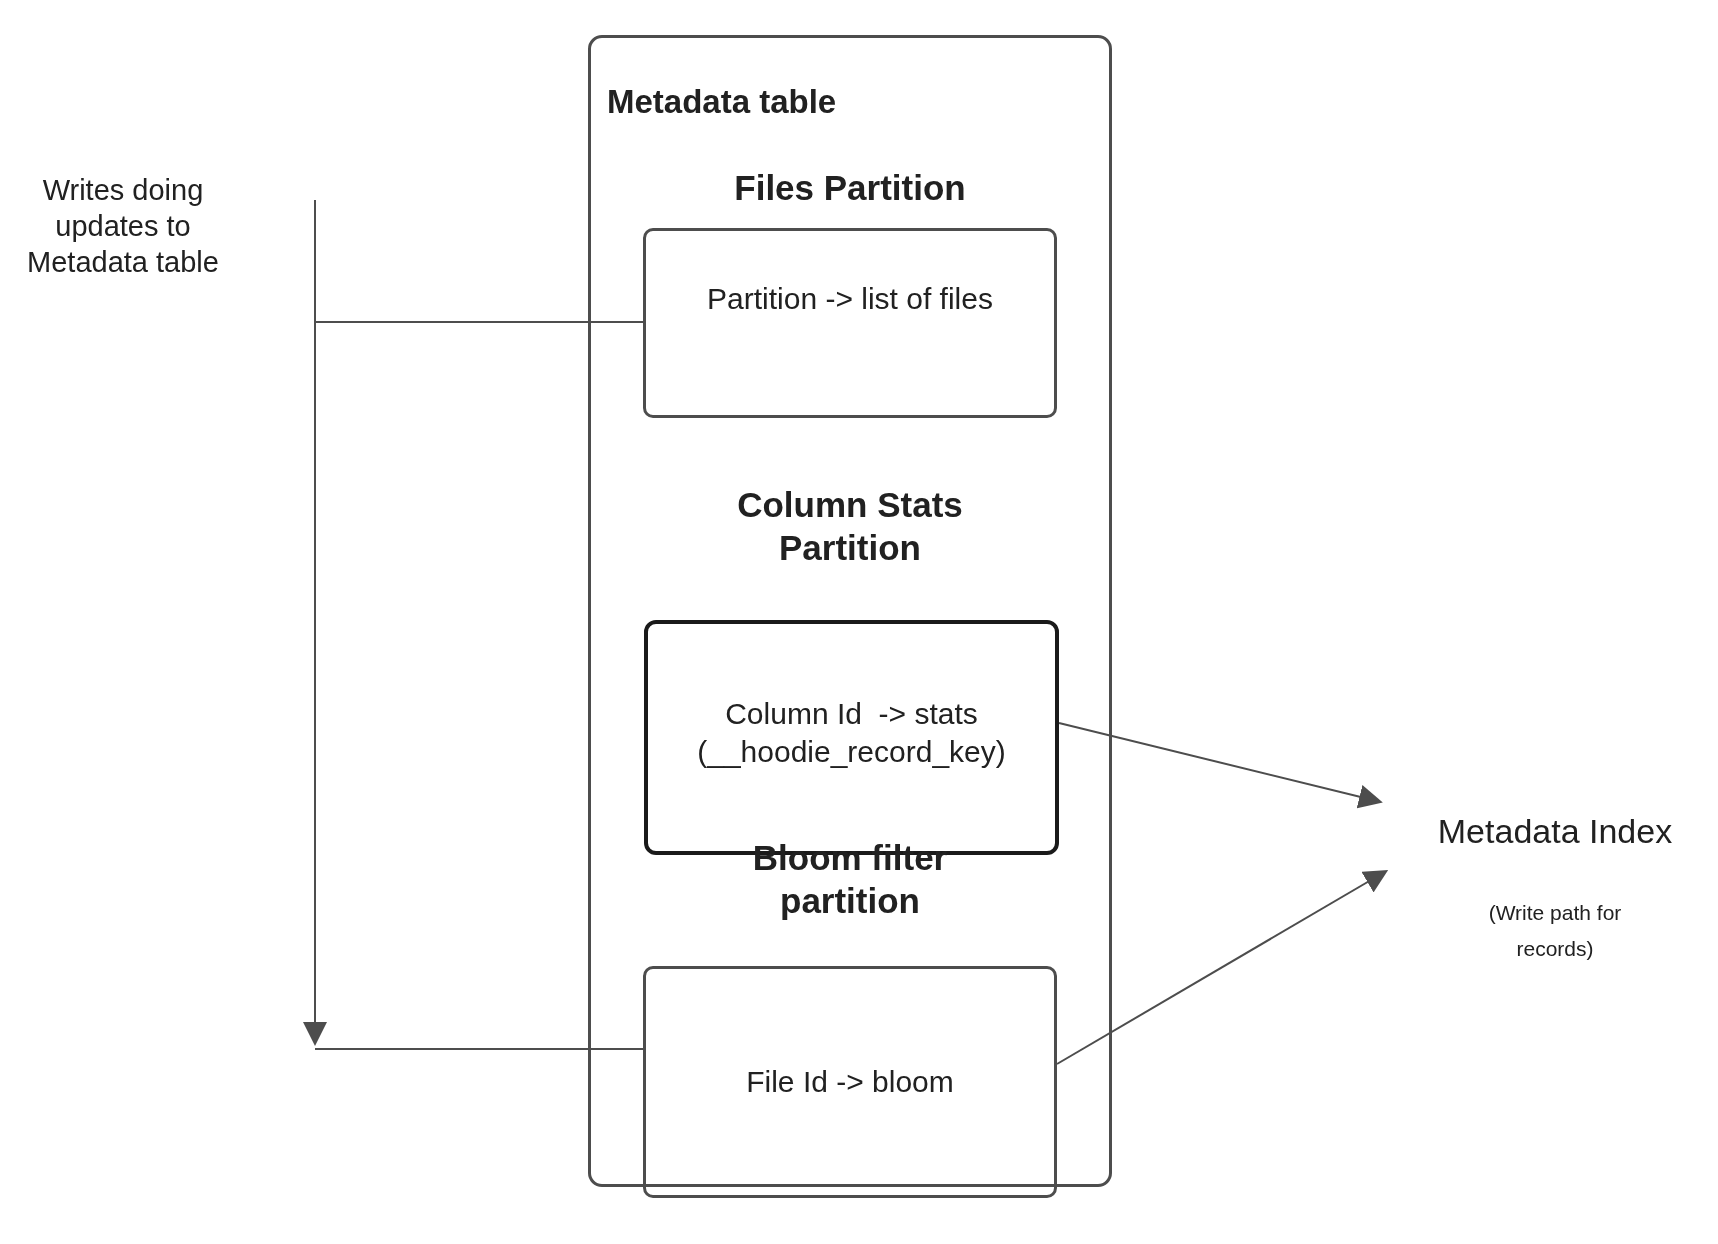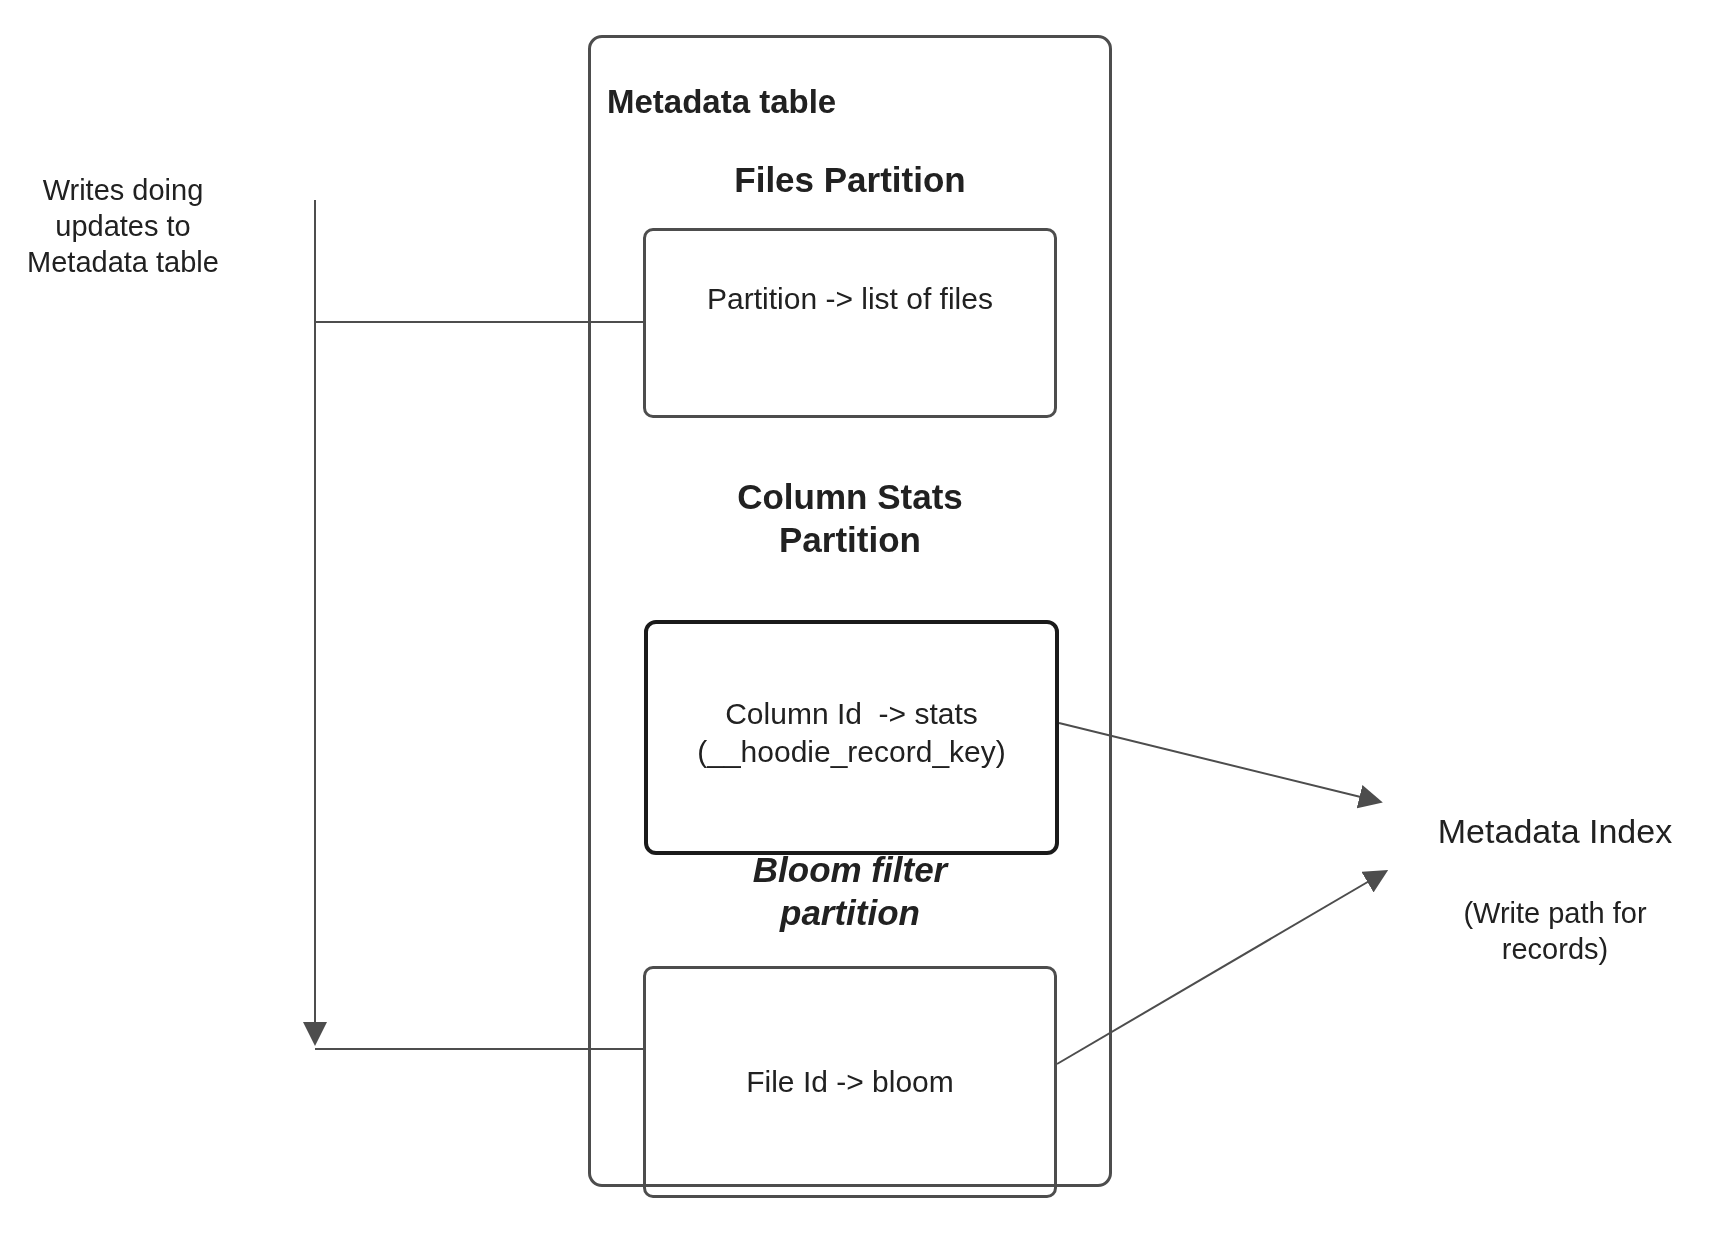--- a/index.html
+++ b/index.html
@@ -46,24 +46,25 @@
     left: 607px; top: 82px;
     font-size: 33px; line-height: 40px;
     font-weight: bold;
   }
 
   .partition-heading {
     left: 643px; width: 414px;
     text-align: center;
     font-size: 35px; line-height: 44px;
     font-weight: bold;
+    margin-top: 8px;
   }
   .heading-files { top: 158px; }
   .heading-stats { top: 475px; line-height: 43px; }
-  .heading-bloom { top: 848px; line-height: 43px; font-style: italic; }
+  .heading-bloom { top: 828px; line-height: 43px; }
 
   .inner-box {
     border: 3px solid var(--box-border);
     border-radius: 10px;
     display: flex;
     flex-direction: column;
     align-items: center;
     justify-content: center;
     text-align: center;
     font-size: 30px;
@@ -83,21 +84,21 @@
 
   .index-title {
     left: 1400px; top: 810px; width: 310px;
     text-align: center;
     font-size: 34px; line-height: 42px;
     font-weight: normal;
   }
   .index-note {
     left: 1400px; top: 895px; width: 310px;
     text-align: center;
-    font-size: 29px; line-height: 36px;
+    font-size: 21px; line-height: 36px;
   }
 </style>
 </head>
 <body>
 
 <div class="canvas">
 
   <svg class="connectors" width="1718" height="1244" viewBox="0 0 1718 1244" xmlns="http://www.w3.org/2000/svg">
     <defs>
       <marker id="arrow" viewBox="0 0 12 12" refX="9" refY="6" markerWidth="12" markerHeight="12" orient="auto-start-reverse" markerUnits="strokeWidth">

